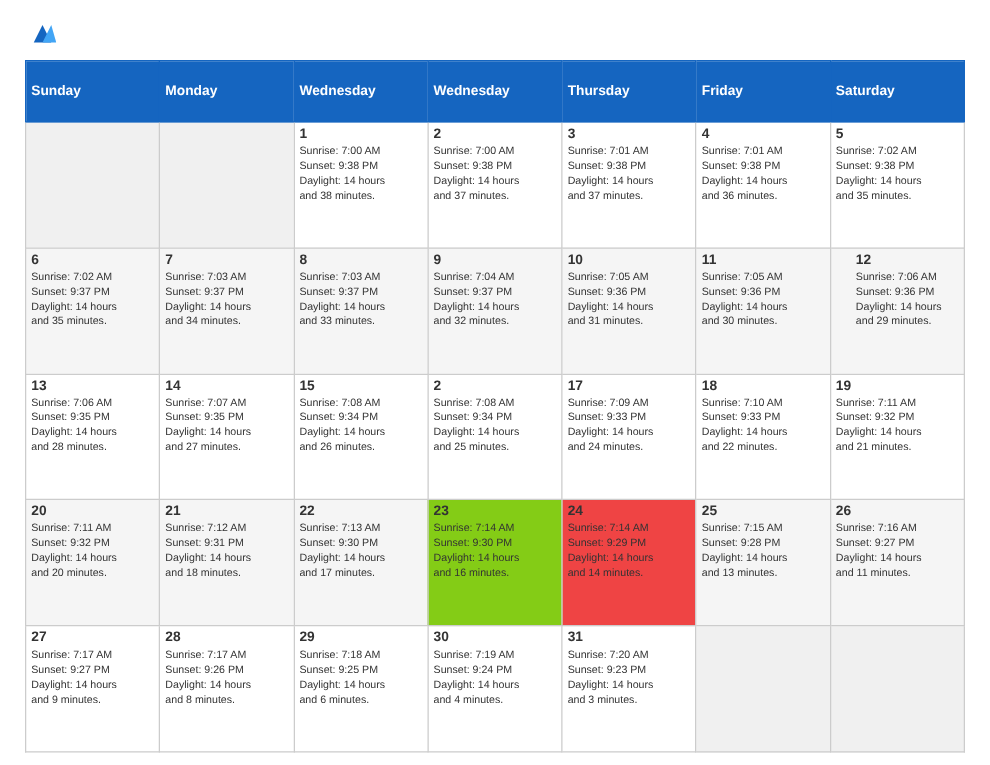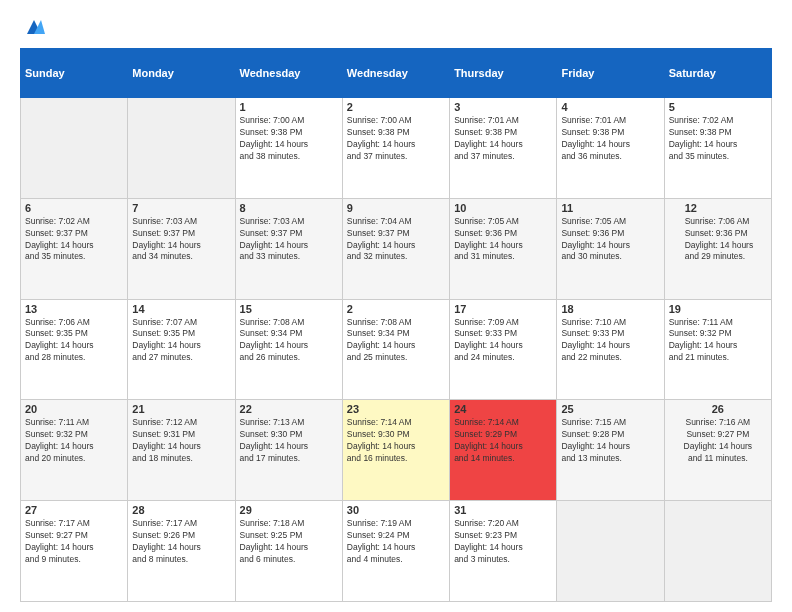--- a/index.html
+++ b/index.html
@@ -228,33 +228,33 @@
             <div class="day-info">Sunrise: 7:11 AM<br>Sunset: 9:32 PM<br>Daylight: 14 hours<br>and 20 minutes.</div>
           </td>
           <td style="background: rgb(245, 245, 245);">
             <span class="day-num">21</span>
             <div class="day-info">Sunrise: 7:12 AM<br>Sunset: 9:31 PM<br>Daylight: 14 hours<br>and 18 minutes.</div>
           </td>
           <td style="background: rgb(245, 245, 245);">
             <span class="day-num">22</span>
             <div class="day-info">Sunrise: 7:13 AM<br>Sunset: 9:30 PM<br>Daylight: 14 hours<br>and 17 minutes.</div>
           </td>
-          <td style="background: #fef9c3;">
+          <td style="background: #84cc16;">
             <span class="day-num">23</span>
             <div class="day-info">Sunrise: 7:14 AM<br>Sunset: 9:30 PM<br>Daylight: 14 hours<br>and 16 minutes.</div>
           </td>
           <td style="background: #ef4444;">
             <span class="day-num">24</span>
             <div class="day-info">Sunrise: 7:14 AM<br>Sunset: 9:29 PM<br>Daylight: 14 hours<br>and 14 minutes.</div>
           </td>
           <td style="background: rgb(245, 245, 245);">
             <span class="day-num">25</span>
             <div class="day-info">Sunrise: 7:15 AM<br>Sunset: 9:28 PM<br>Daylight: 14 hours<br>and 13 minutes.</div>
           </td>
-          <td style="background: rgb(245, 245, 245); text-align: center;">
+          <td style="background: rgb(245, 245, 245);">
             <span class="day-num">26</span>
             <div class="day-info">Sunrise: 7:16 AM<br>Sunset: 9:27 PM<br>Daylight: 14 hours<br>and 11 minutes.</div>
           </td>
         </tr>
         <tr>
           <td>
             <span class="day-num">27</span>
             <div class="day-info">Sunrise: 7:17 AM<br>Sunset: 9:27 PM<br>Daylight: 14 hours<br>and 9 minutes.</div>
           </td>
           <td>

